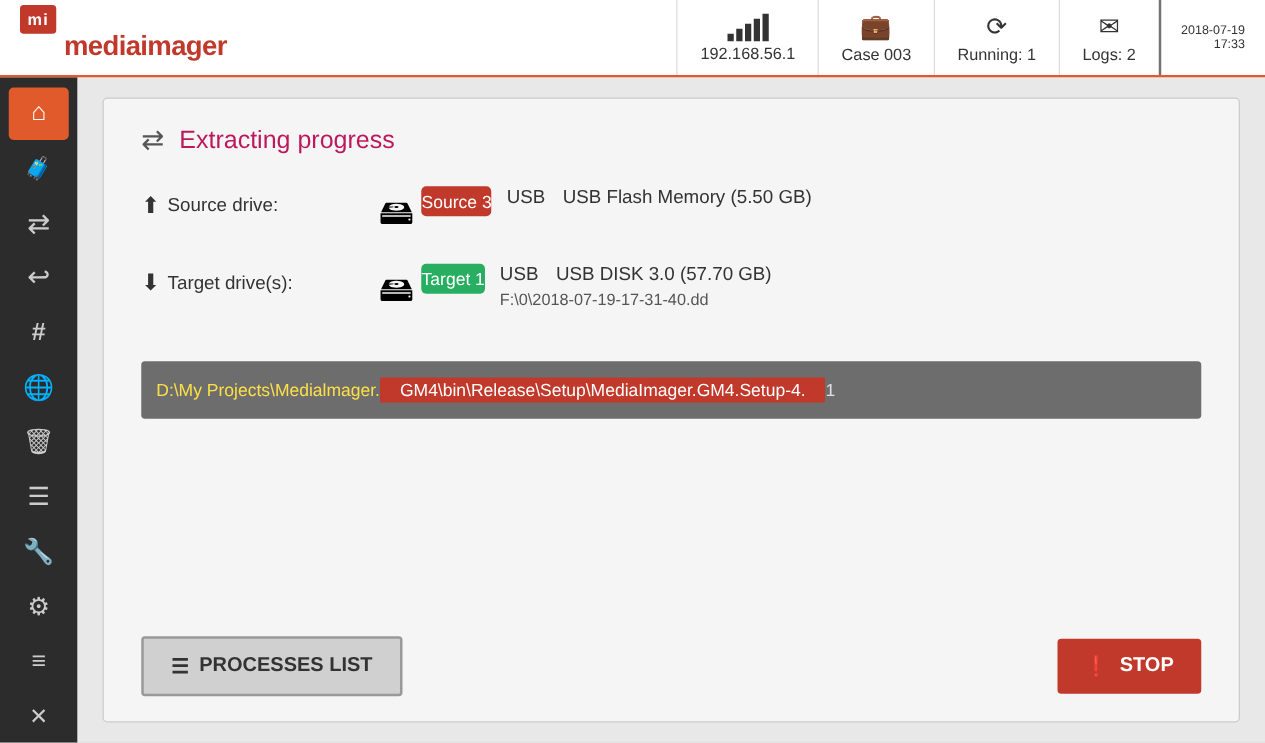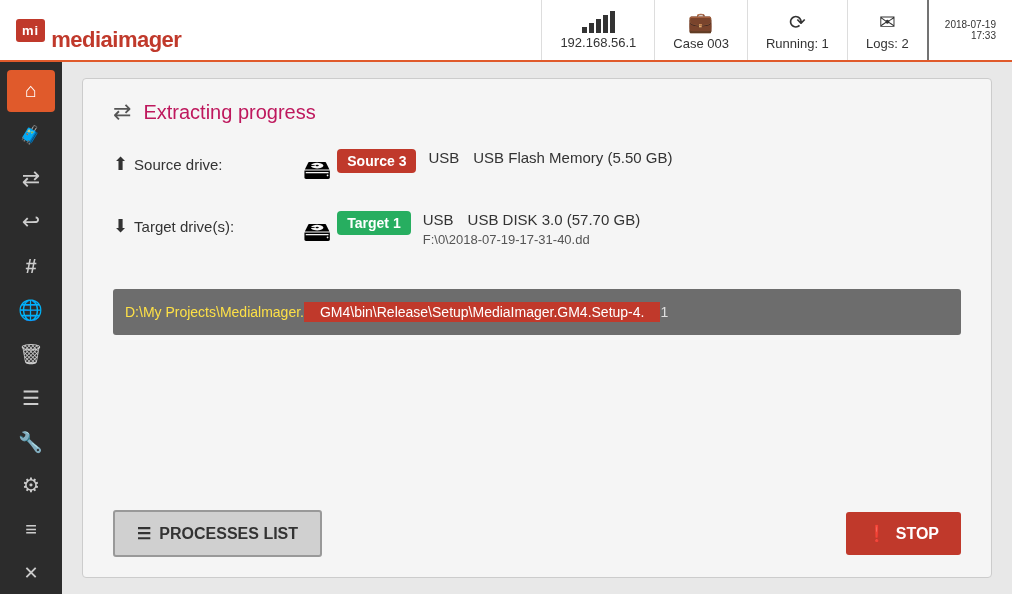--- a/index.html
+++ b/index.html
@@ -14,22 +14,22 @@
     
     .topbar {
       display: flex;
       align-items: stretch;
       background: #fff;
       height: 62px;
       border-bottom: 2px solid #e05a2b;
     }
     .topbar-logo {
       display: flex;
-      align-items: center;
-      padding: 16px 16px;
+      align-items: flex-start;
+      padding: 4px 16px;
       min-width: 180px;
     }
     .logo-box {
       background: #c0392b;
       color: white;
       font-weight: bold;
       font-size: 13px;
       padding: 4px 6px;
       border-radius: 3px;
       margin-right: 6px;
@@ -161,24 +161,24 @@
       font-size: 15px;
       color: #333;
       padding-top: 4px;
     }
     .drive-icon {
       font-size: 28px;
       margin-right: 6px;
     }
     .badge {
       display: inline-block;
-      padding: 4px 10px;
+      padding: 4px 0;
       border-radius: 4px;
       font-size: 14px;
-      font-weight: bold;
+      font-weight: normal;
       color: white;
     }
     .badge-source { background: #c0392b; }
     .badge-target { background: #27ae60; }
     .drive-info {
       display: flex;
       flex-direction: column;
       margin-left: 12px;
     }
     .drive-info-row {

